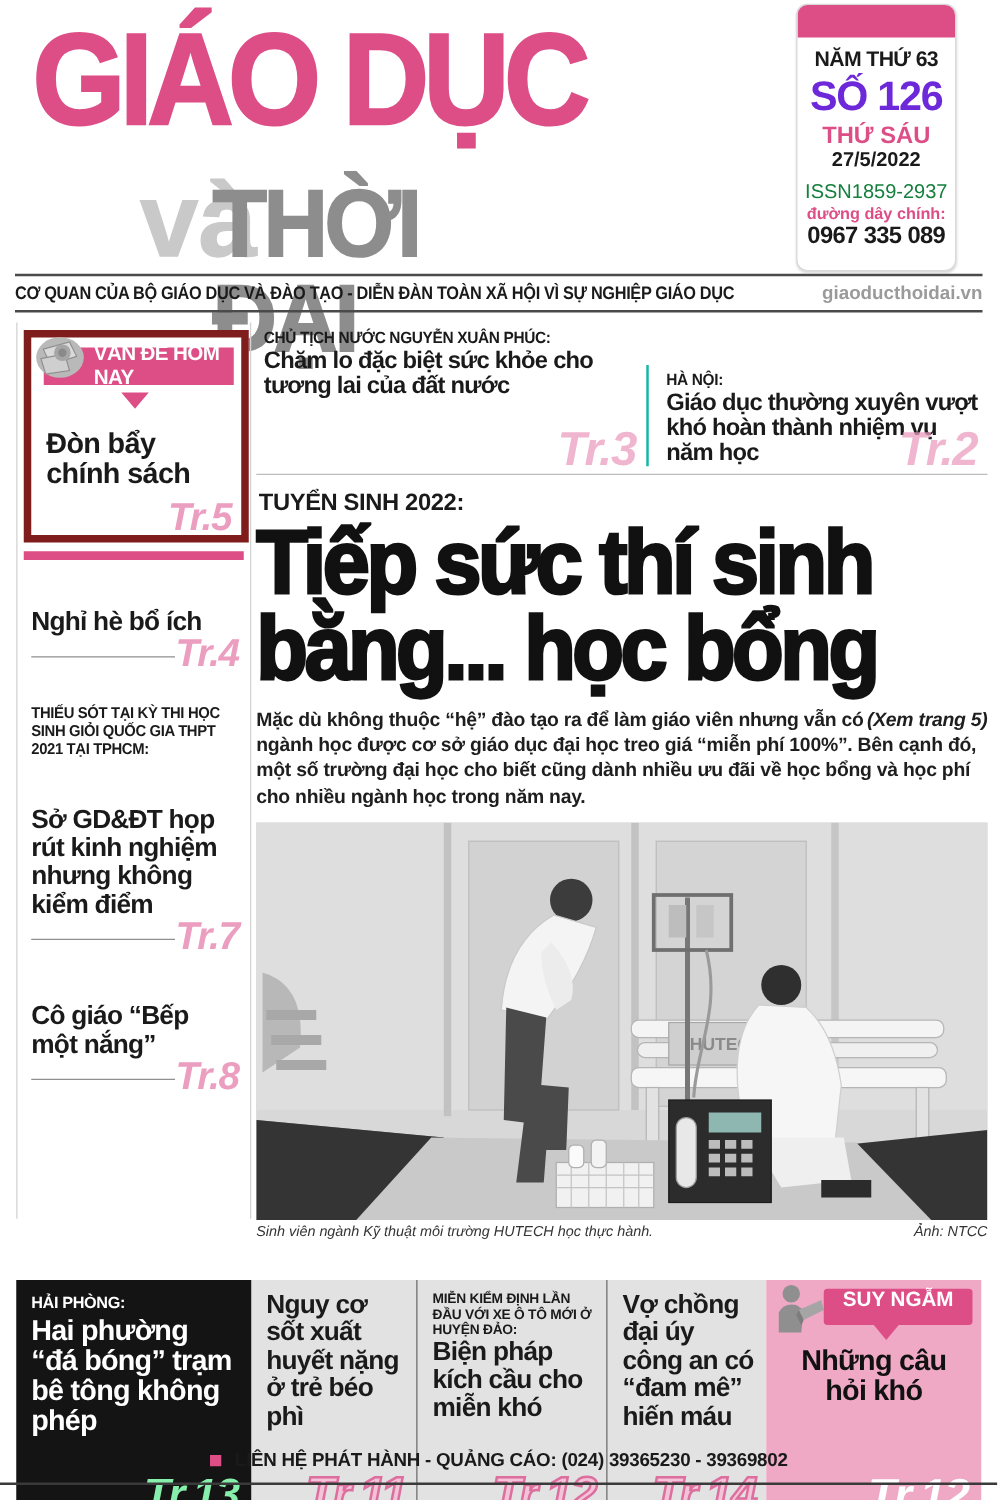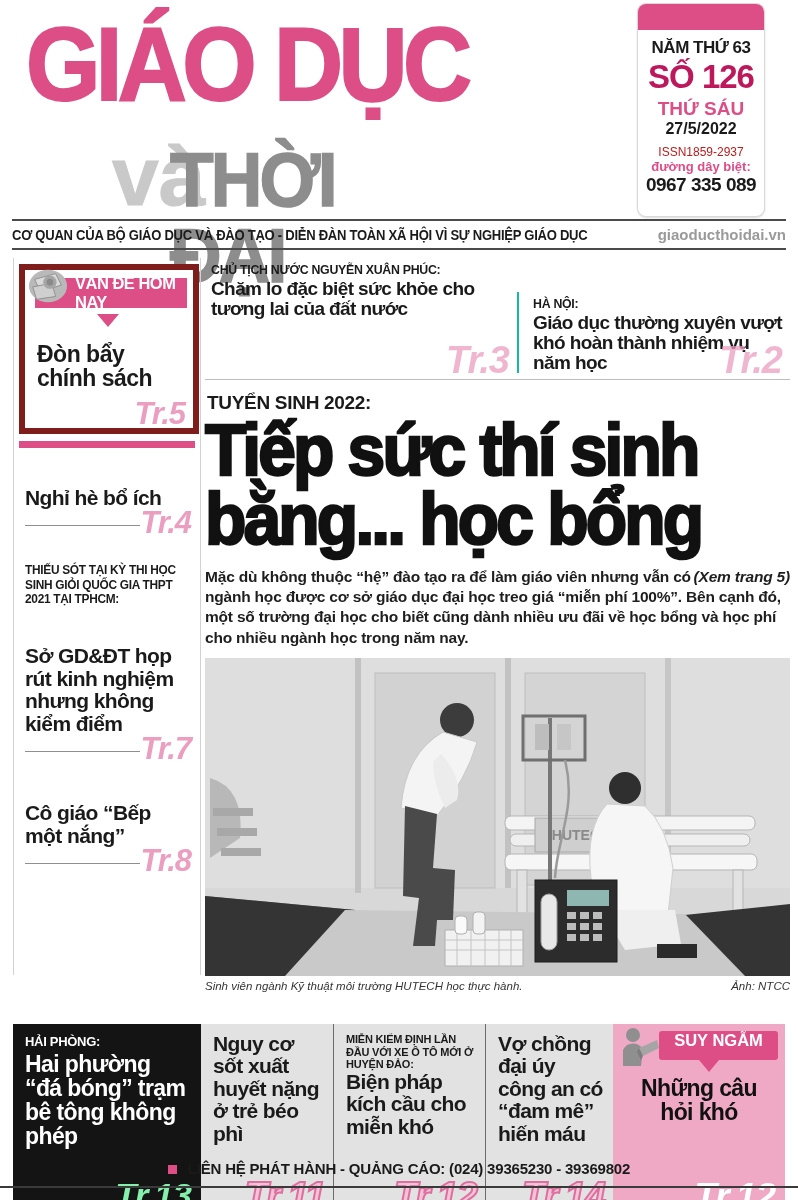--- a/index.html
+++ b/index.html
@@ -28,24 +28,24 @@
   }
 
   
   .issuebox{
     position:absolute;left:637px;top:3px;width:126px;height:212px;background:#fff;
     border:1px solid #d9d9d9;border-radius:9px;box-shadow:0 1px 2px rgba(0,0,0,.15);
     text-align:center;overflow:hidden;
   }
   .ib-top{height:26px;background:var(--pink,#dd4e87);}
   .ib-year{margin-top:8px;font-size:17px;font-weight:700;letter-spacing:-.5px;}
-  .ib-no{margin-top:2px;font-size:33px;font-weight:700;color:#be185d;letter-spacing:-1px;line-height:1;}
+  .ib-no{margin-top:2px;font-size:33px;font-weight:700;color:#6d28d9;letter-spacing:-1px;line-height:1;}
   .ib-weekday{margin-top:5px;font-size:19px;font-weight:700;color:var(--pink,#dd4e87);}
   .ib-date{font-size:16px;font-weight:700;}
-  .ib-issn{margin-top:7px;font-size:12px;color:#b91c1c;}
+  .ib-issn{margin-top:7px;font-size:16px;color:#15803d;}
   .ib-hotlbl{font-size:13px;font-weight:700;color:var(--pink,#dd4e87);}
   .ib-hotnum{font-size:19px;font-weight:700;letter-spacing:-.5px;}
 
   
   .tagline{
     position:absolute;left:12px;right:12px;top:219px;height:27px;
     border-top:2px solid #4a4a4a;border-bottom:2px solid #4a4a4a;
     display:flex;align-items:center;justify-content:space-between;
   }
   .tg-left{font-size:14.5px;font-weight:700;letter-spacing:-.3px;}
@@ -156,21 +156,21 @@
     </div>
   </div>
 
   <div class="issuebox">
     <div class="ib-top"></div>
     <div class="ib-year">NĂM THỨ 63</div>
     <div class="ib-no">SỐ 126</div>
     <div class="ib-weekday">THỨ SÁU</div>
     <div class="ib-date">27/5/2022</div>
     <div class="ib-issn">ISSN1859-2937</div>
-    <div class="ib-hotlbl">đường dây biệt:</div>
+    <div class="ib-hotlbl">đường dây chính:</div>
     <div class="ib-hotnum">0967 335 089</div>
   </div>
 
   <div class="tagline">
     <span class="tg-left cond">CƠ QUAN CỦA BỘ GIÁO DỤC VÀ ĐÀO TẠO - DIỄN ĐÀN TOÀN XÃ HỘI VÌ SỰ NGHIỆP GIÁO DỤC</span>
     <span class="tg-site">giaoducthoidai.vn</span>
   </div>
 
   <div class="sidebar">
     <div class="vdbox">

